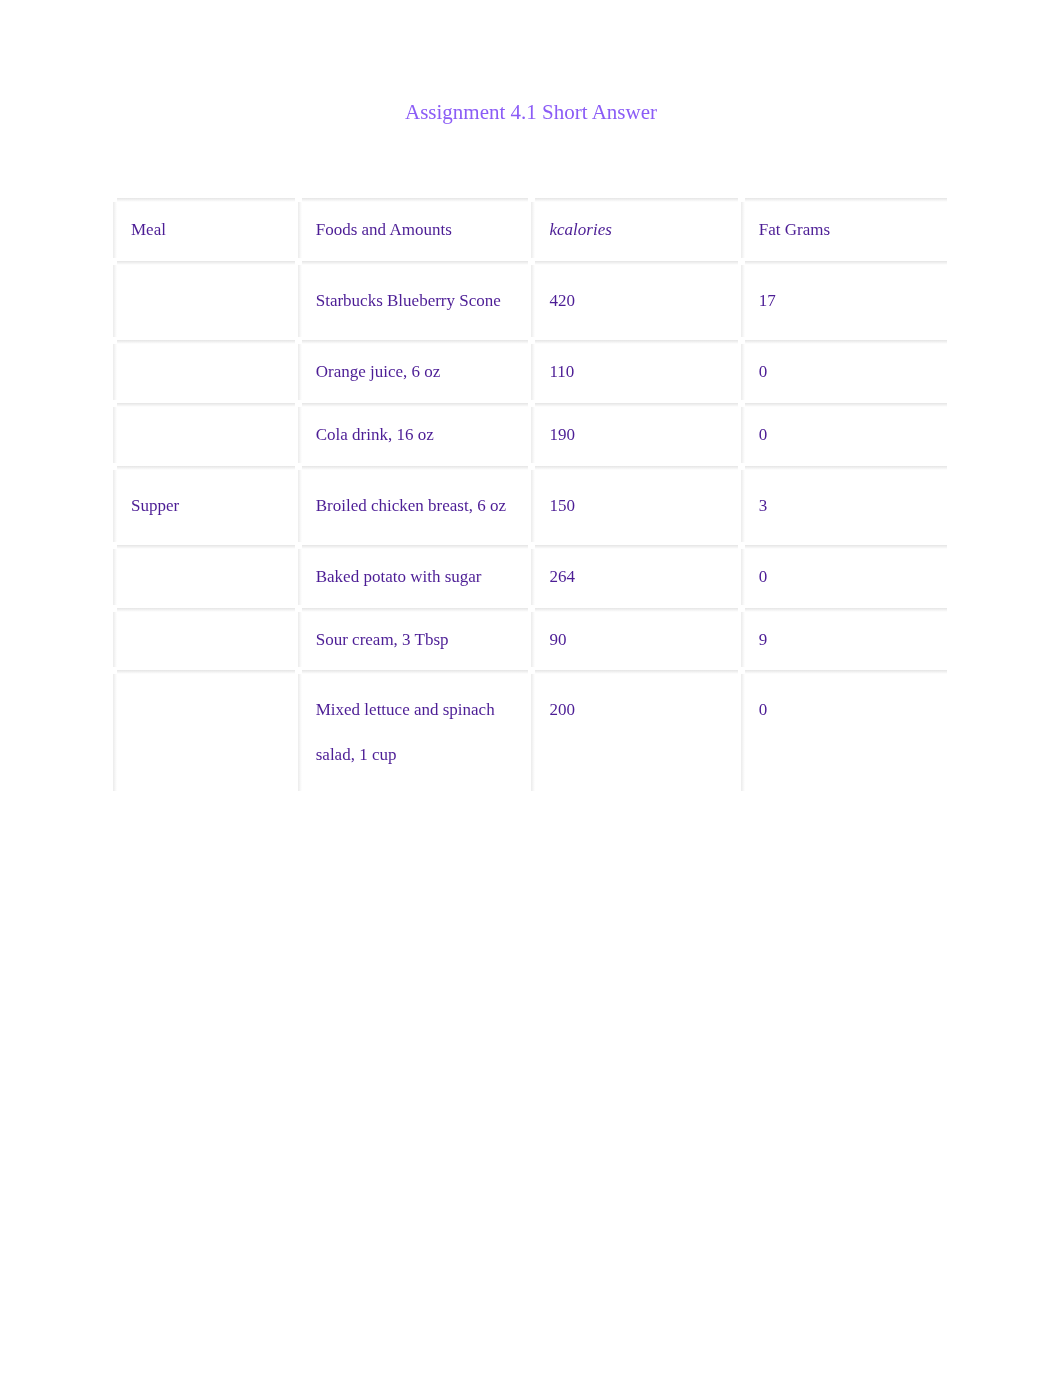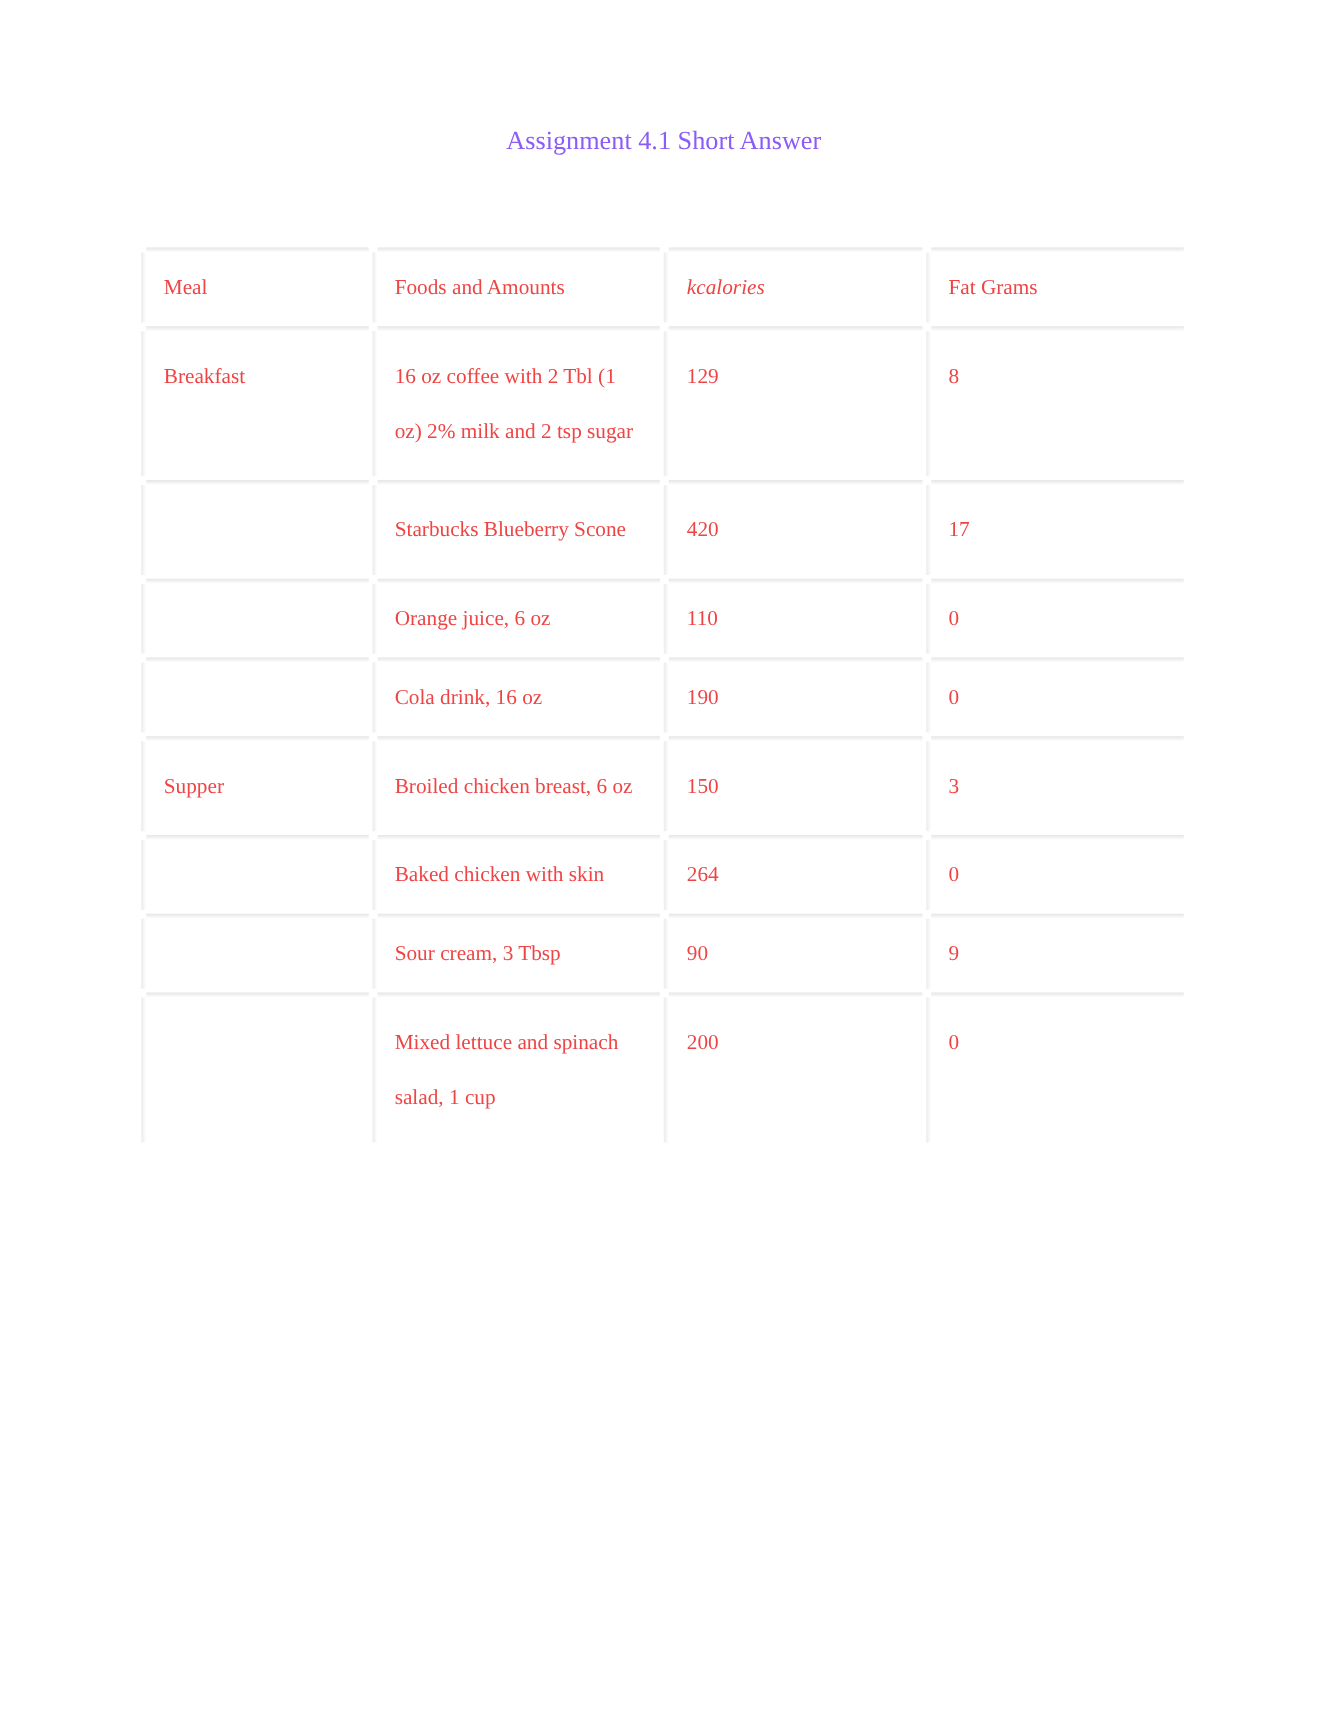--- a/index.html
+++ b/index.html
@@ -25,21 +25,21 @@
     .tbl {
       width: 100%;
       border-collapse: separate;
       border-spacing: 5px 5px;
     }
     .tbl td {
       background: #ffffff;
       vertical-align: top;
       padding: 14px 10px 14px 14px;
       font-size: 17px;
-      color: #ef4444;
+      color: #4c1d95;
       line-height: 2.6;
       position: relative;
       border-top: 2px solid transparent;
       border-left: 2px solid transparent;
     }
     
     .tbl td::before {
       content: "";
       position: absolute;
       top: -4px;
@@ -84,26 +84,20 @@
 <div class="frame">
   <table class="tbl">
     <tbody>
         <tr>
       <td class="col-meal">Meal</td>
       <td class="col-food">Foods and Amounts</td>
       <td class="col-kcal">kcalories</td>
       <td class="col-fat">Fat Grams</td>
     </tr>
 
-    <tr class="multi">
-      <td>Breakfast</td>
-      <td>16 oz coffee with 2 Tbl (1 oz) 2% milk and 2 tsp sugar</td>
-      <td>129</td>
-      <td>8</td>
-    </tr>
 
 
     <tr class="multi">
       <td></td>
       <td>Starbucks Blueberry Scone</td>
       <td>420</td>
       <td>17</td>
     </tr>
 
     <tr class="single">
@@ -123,21 +117,21 @@
 
     <tr class="multi">
       <td>Supper</td>
       <td>Broiled chicken breast, 6 oz</td>
       <td>150</td>
       <td>3</td>
     </tr>
 
     <tr class="single">
       <td></td>
-      <td>Baked chicken with skin</td>
+      <td>Baked potato with sugar</td>
       <td>264</td>
       <td>0</td>
     </tr>
 
     <tr class="single">
       <td></td>
       <td>Sour cream, 3 Tbsp</td>
       <td>90</td>
       <td>9</td>
     </tr>

